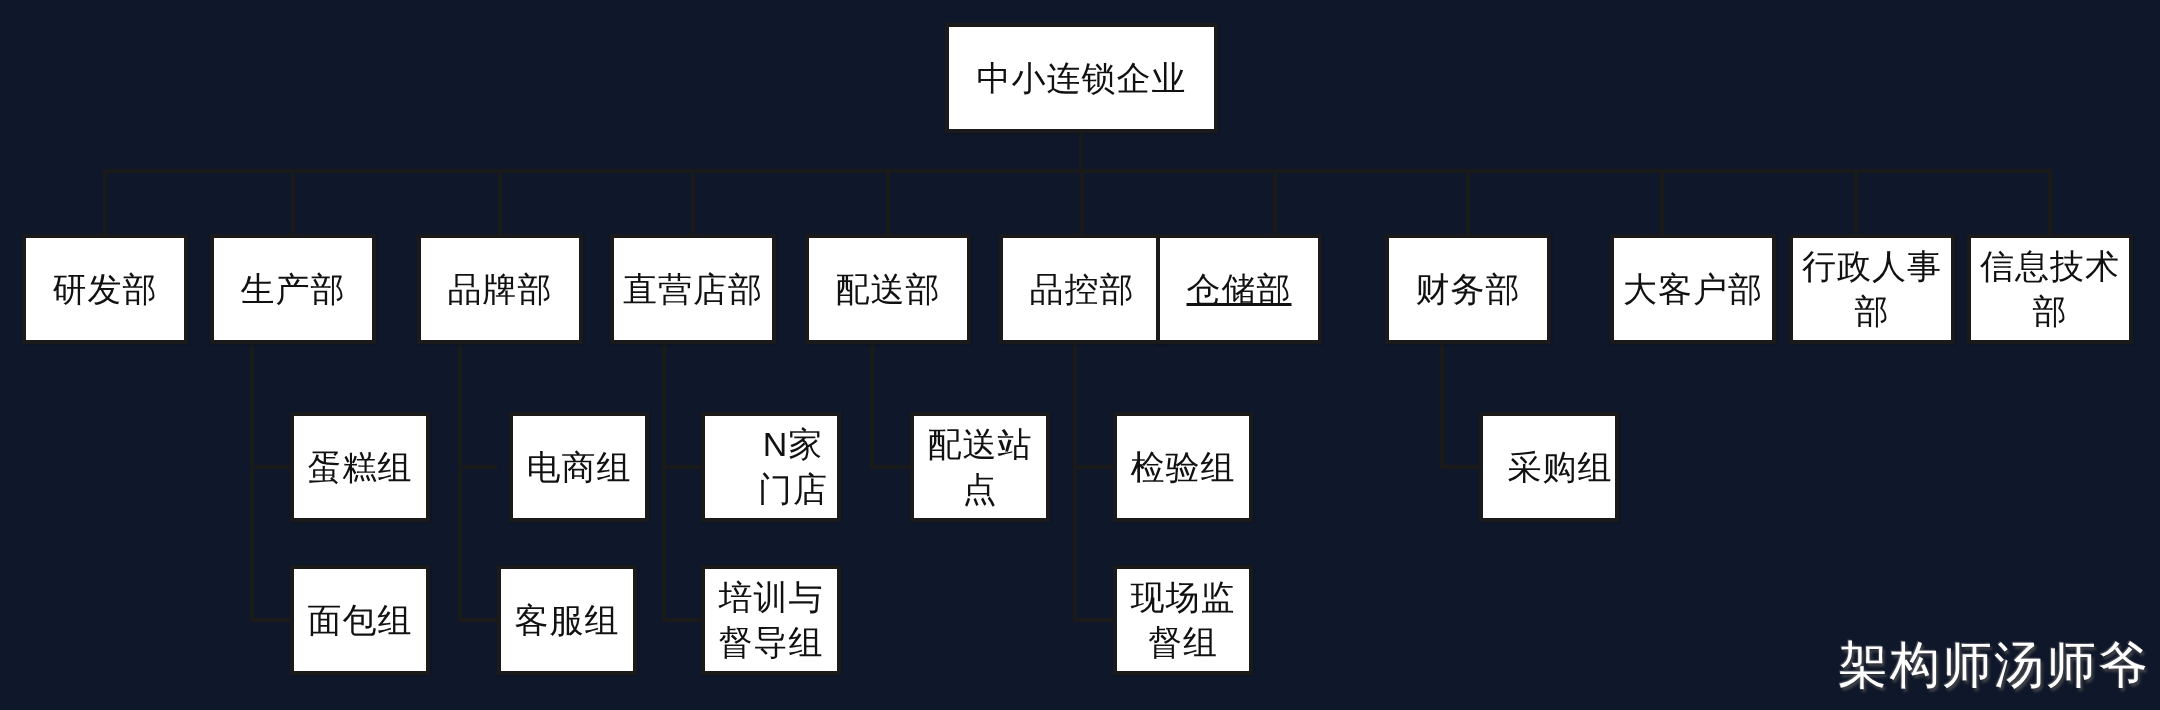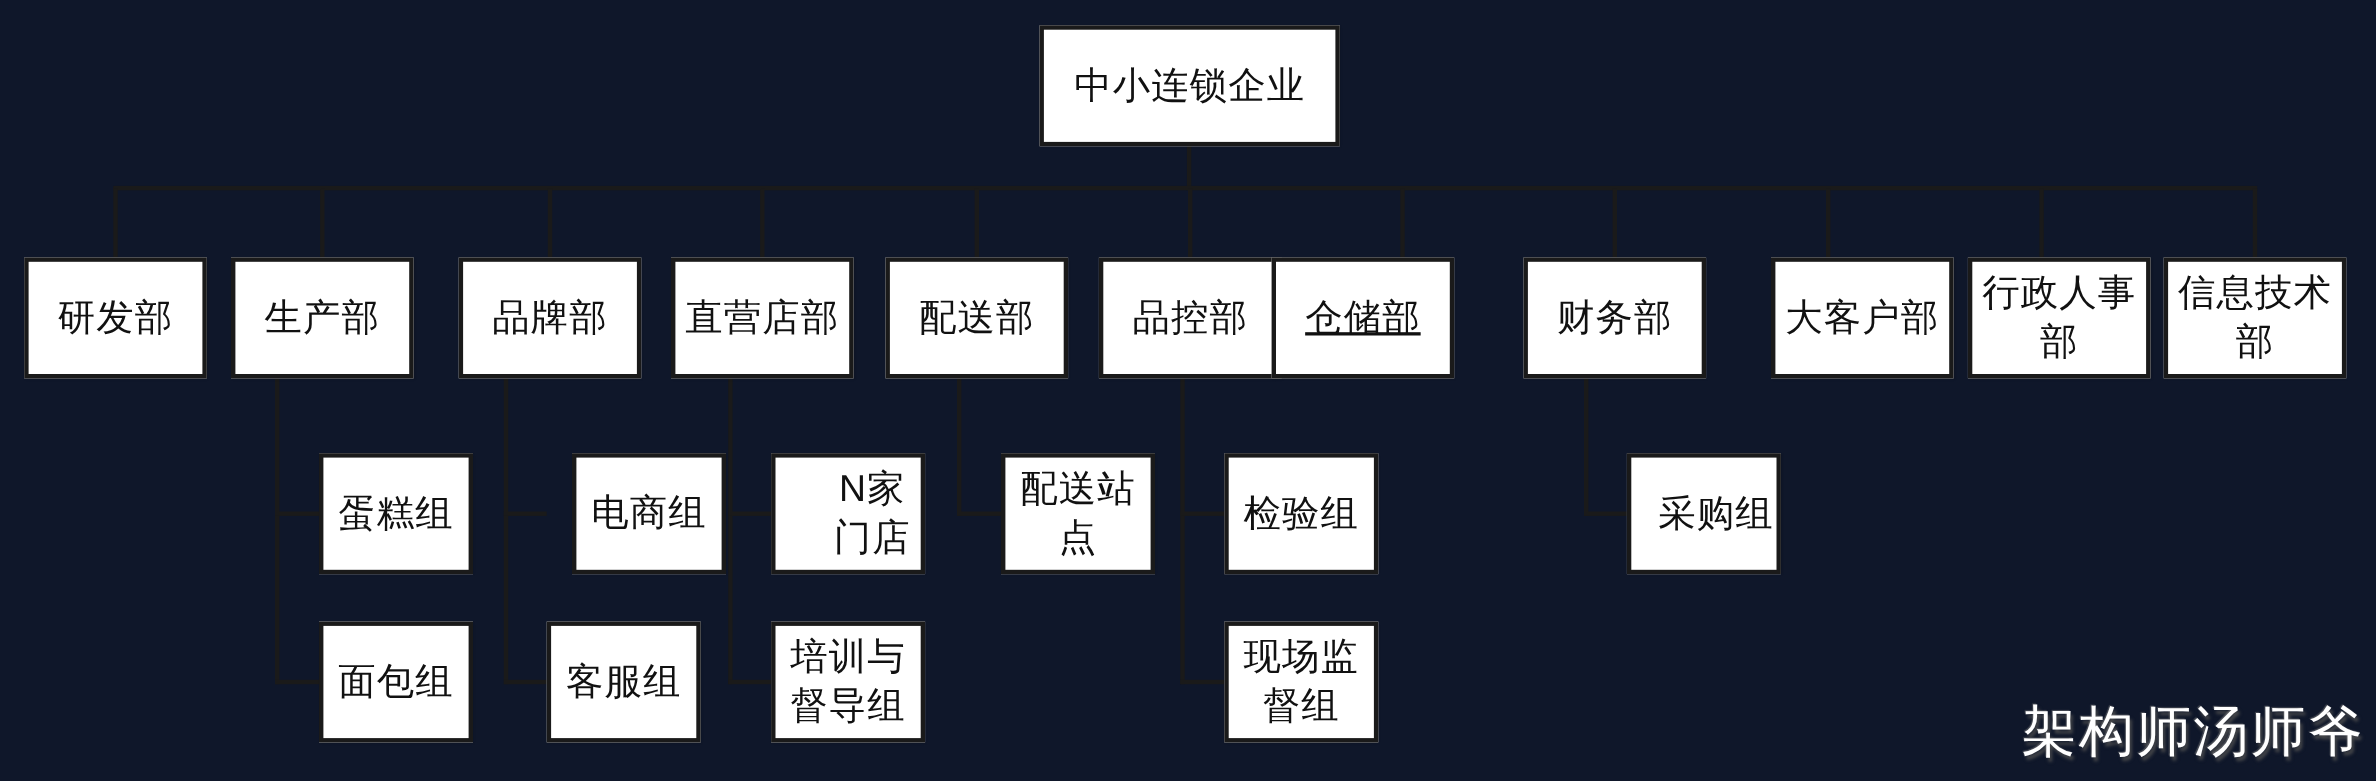--- a/index.html
+++ b/index.html
@@ -100,21 +100,21 @@
   <div class="node dept" style="left:805px;">配送部</div>
   <div class="node dept" style="left:999px;">品控部</div>
   <div class="node dept" style="left:1156px;text-decoration:underline;">仓储部</div>
   <div class="node dept" style="left:1385px;">财务部</div>
   <div class="node dept" style="left:1579px;margin-left:31px;">大客户部</div>
   <div class="node dept" style="left:1773px;margin-left:16px;">行政人事部</div>
   <div class="node dept" style="left:1967px;">信息技术部</div>
 
   <div class="node team row1" style="left:290px;">蛋糕组</div>
   <div class="node team row2" style="left:290px;">面包组</div>
-  <div class="node team row1" style="left:520px;font-family:Liberation Serif, serif;">电商组</div>
+  <div class="node team row1" style="left:509px;">电商组</div>
   <div class="node team row2" style="left:497px;">客服组</div>
   <div class="node team row1" style="left:701px;padding-left:44px;">N家门店</div>
   <div class="node team row2" style="left:701px;">培训与督导组</div>
   <div class="node team row1" style="left:910px;">配送站点</div>
   <div class="node team row1" style="left:1113px;">检验组</div>
   <div class="node team row2" style="left:1113px;">现场监督组</div>
   <div class="node team row1" style="left:1479px;padding-left:22px;">采购组</div>
 
   <div class="watermark">架构师汤师爷</div>
 

